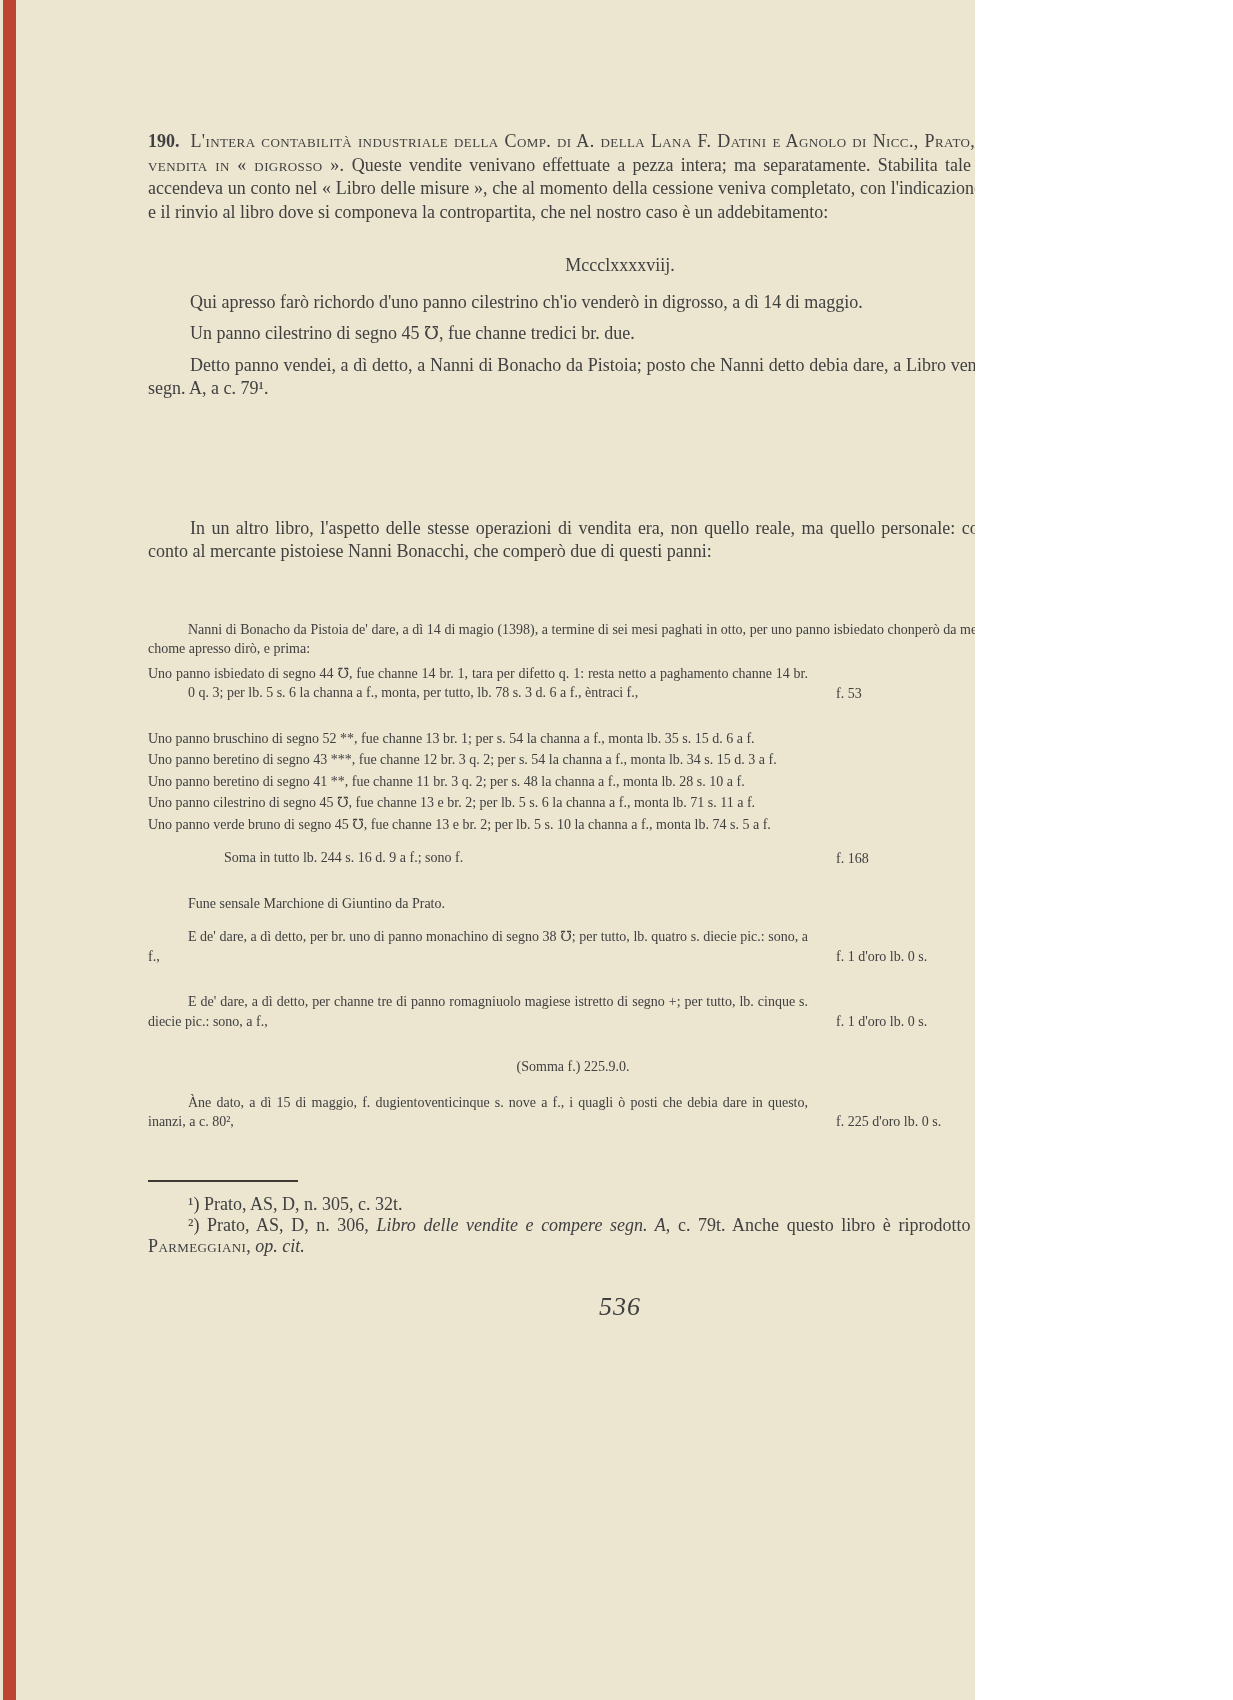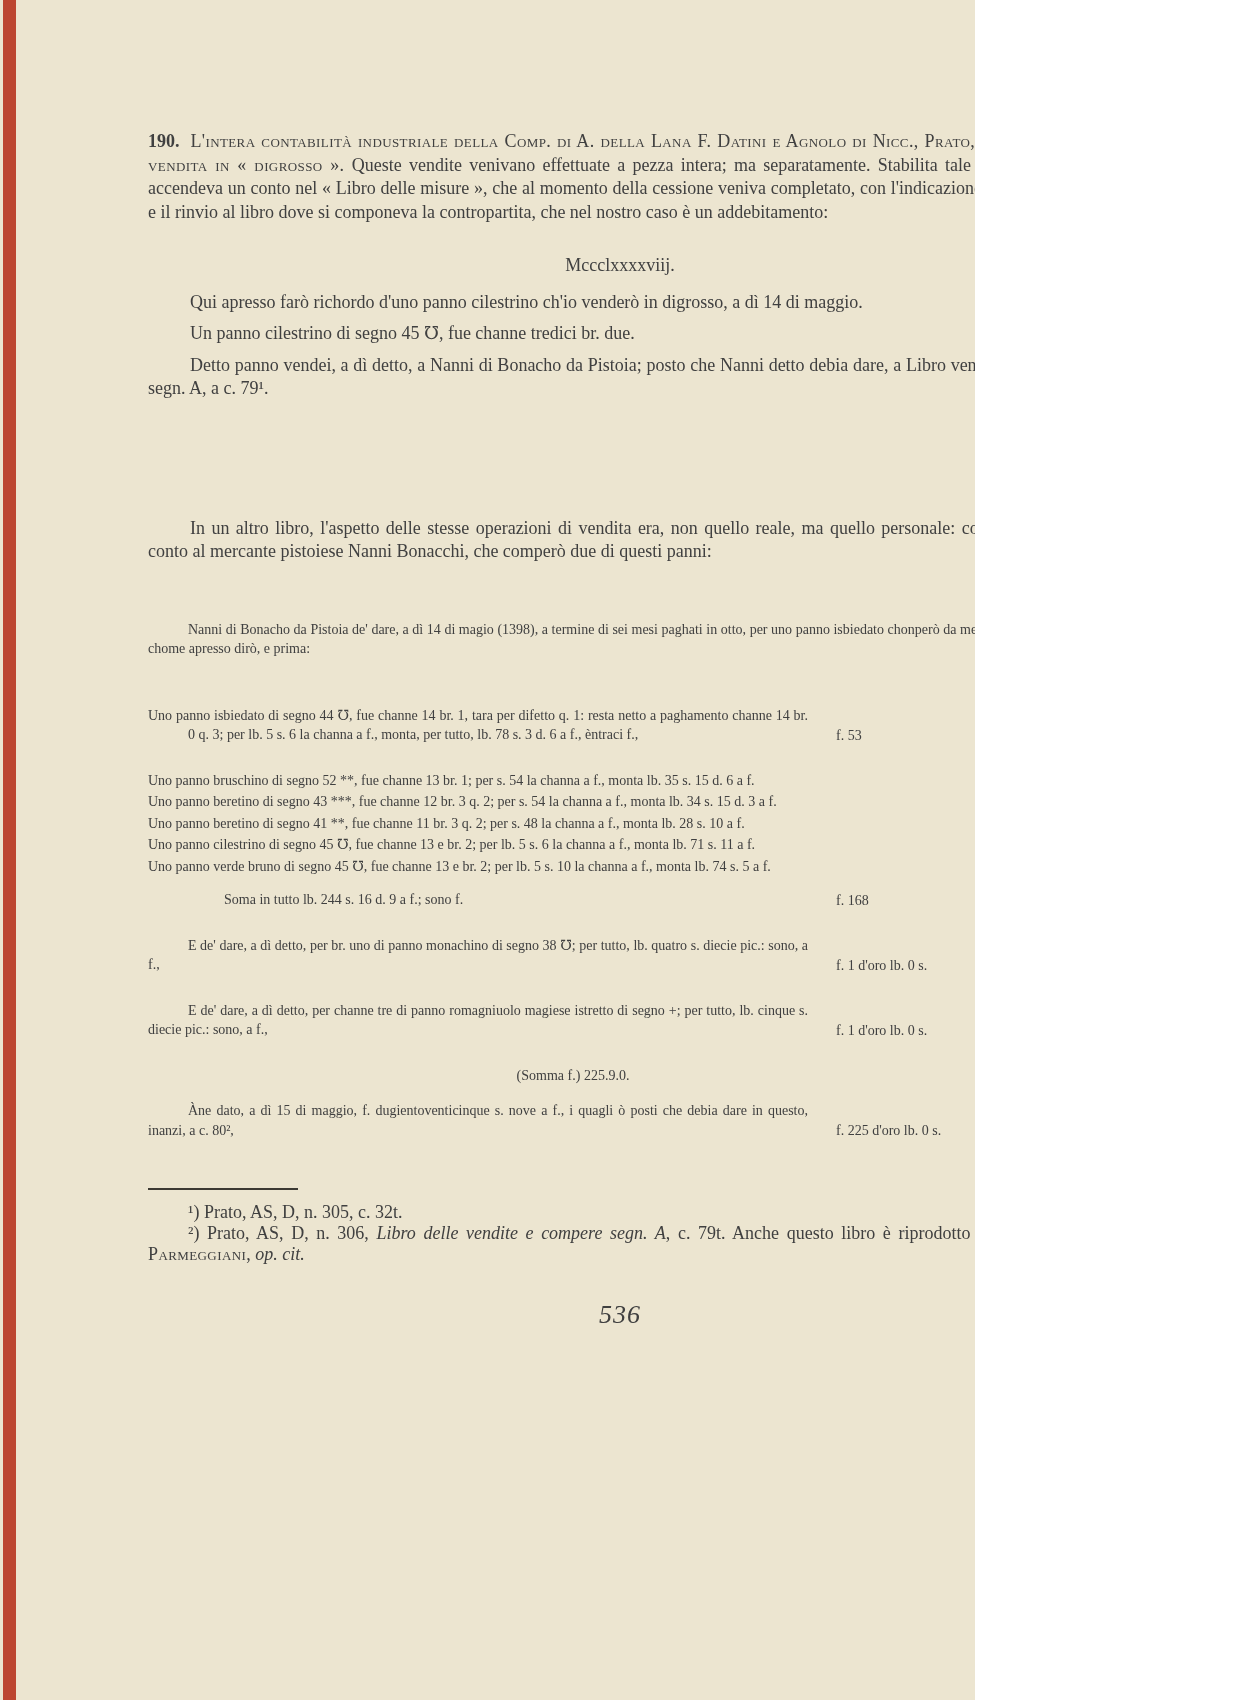--- a/index.html
+++ b/index.html
@@ -26,21 +26,21 @@
   .it { font-style:italic; }
 
   .record-head { text-align:center; margin-top:30px; }
   .record-p { text-indent:42px; text-align:justify; margin-top:8px; }
   .record-p.first { margin-top:13px; }
 
   .bridge { margin-top:116px; text-indent:42px; text-align:justify; }
 
   .account { margin-top:56px; font-size:14px; line-height:19.5px; }
   .acc-p { text-indent:40px; text-align:justify; }
-  .hangy { padding-left:40px; text-indent:-40px; text-align:justify;margin-top:42px; }
+  .hangy { padding-left:40px; text-indent:-40px; text-align:justify; }
 
   .erow { display:flex; justify-content:space-between; align-items:flex-end; }
   .etext { width:660px; }
   .eamt { width:256px; }
   .eamt .arow { display:flex; justify-content:space-between; }
   .eamt .atail { text-align:right; padding-right:6px; }
   .eamt.hang { margin-bottom:-20px; }
   .erow.hastail { margin-bottom:26px; }
 
   .mt5 { margin-top:5px; }
@@ -97,20 +97,21 @@
         <div class="etext soma-text">Soma in tutto lb. 244 s. 16 d. 9 a f.; sono f.</div>
         <div class="eamt hang">
           <div class="arow">
             <span>f. 168</span>
             <span>lb. 1 s. 4 d. 9</span>
           </div>
           <div class="atail">a f.</div>
         </div>
       </div>
 
+      <p class="sensale">Fune sensale Marchione di Giuntino da Prato.</p>
 
       <div class="erow hastail mt14">
         <div class="etext acc-p">E de' dare, a dì detto, per br. uno di panno monachino di segno 38 ℧; per tutto, lb. quatro s. diecie pic.: sono, a f.,</div>
         <div class="eamt hang">
           <div class="arow">
             <span>f. 1 d'oro lb. 0 s.</span>
             <span>4 d. 6</span>
           </div>
           <div class="atail">a f.</div>
         </div>

